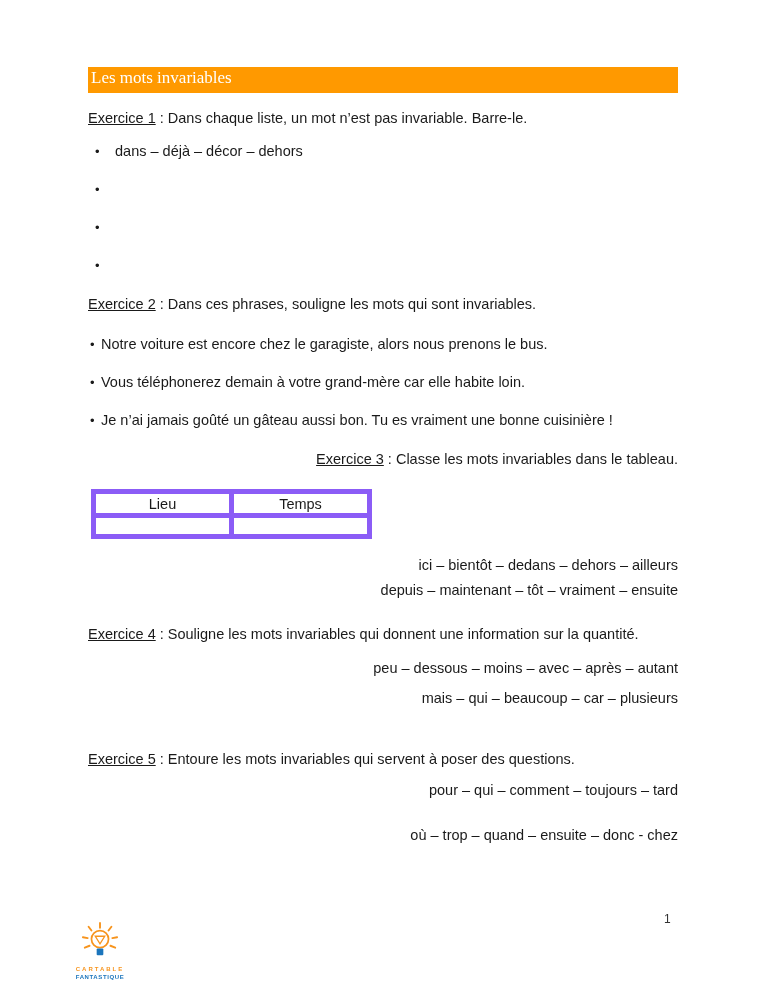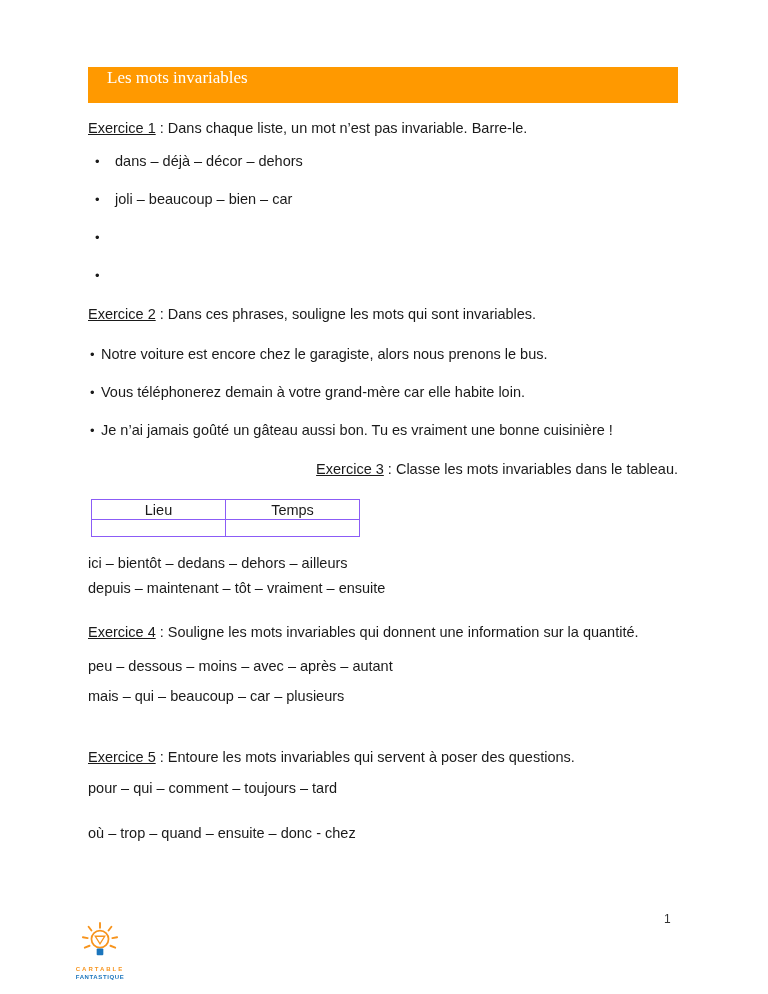--- a/index.html
+++ b/index.html
@@ -11,23 +11,23 @@
     position: relative;
     overflow: hidden;
   }
   .content {
     position: absolute;
     left: 88px; top: 67px;
     width: 590px;
   }
   .title-bar {
     background: #FF9900;
-    height: 36px;
+    height: 26px;
     line-height: 21px;
-    padding-left: 19px;
+    padding-left: 3px;
     box-sizing: border-box;
   }
   .title-bar .title-text {
     color: #ffffff;
     font-family: "Liberation Serif", serif;
     font-size: 17px;
   }
   .ex-heading {
     font-size: 14.5px;
     line-height: 21px;
@@ -51,32 +51,33 @@
   .list-ex2 { margin-top: 20px; }
   .list-ex2 .dot { padding-left: 2px; width: 11px; flex: none; }
   .dot { font-size: 13px; }
 
   table.classify {
     border-collapse: collapse;
     margin-top: 19px;
     margin-left: 3px;
   }
   table.classify td, table.classify th {
-    border: 1px solid #8b5cf6;
+    border: 5px solid #8b5cf6;
     font-weight: normal;
     font-size: 14.5px;
     text-align: center;
     padding: 0;
   }
   table.classify th { width: 133px; height: 19px; }
   table.classify td { height: 16px; }
 
   .words {
     font-size: 14.5px;
     line-height: 19px;
+    text-align: right;
   }
   .w-ex3a { margin-top: 17px; }
   .w-ex3b { margin-top: 6px; }
   .w-ex4a { margin-top: 11px; }
   .w-ex4b { margin-top: 14px; }
   .w-ex5a { margin-top: 11px; }
   .w-ex5b { margin-top: 26px; }
 
   .page-num {
     position: absolute;
@@ -116,21 +117,20 @@
   </div>
 
   <div class="ex-heading h-ex1"><span class="ex-label">Exercice 1</span><span> : </span><span class="ex-instr">Dans chaque liste, un mot n’est pas invariable. Barre-le.</span></div>
   <div class="list-ex1">
     <div class="li">
         <span class="dot">•</span>
         <span>dans – déjà – décor – dehors</span>
       </div>
     <div class="li">
         <span class="dot">•</span>
-        <span>joli – beaucoup – bien – car</span>
       </div>
     <div class="li">
         <span class="dot">•</span>
       </div>
     <div class="li">
         <span class="dot">•</span>
       </div>
   </div>
 
   <div class="ex-heading h-ex2"><span class="ex-label">Exercice 2</span><span> : </span><span class="ex-instr">Dans ces phrases, souligne les mots qui sont invariables.</span></div>

